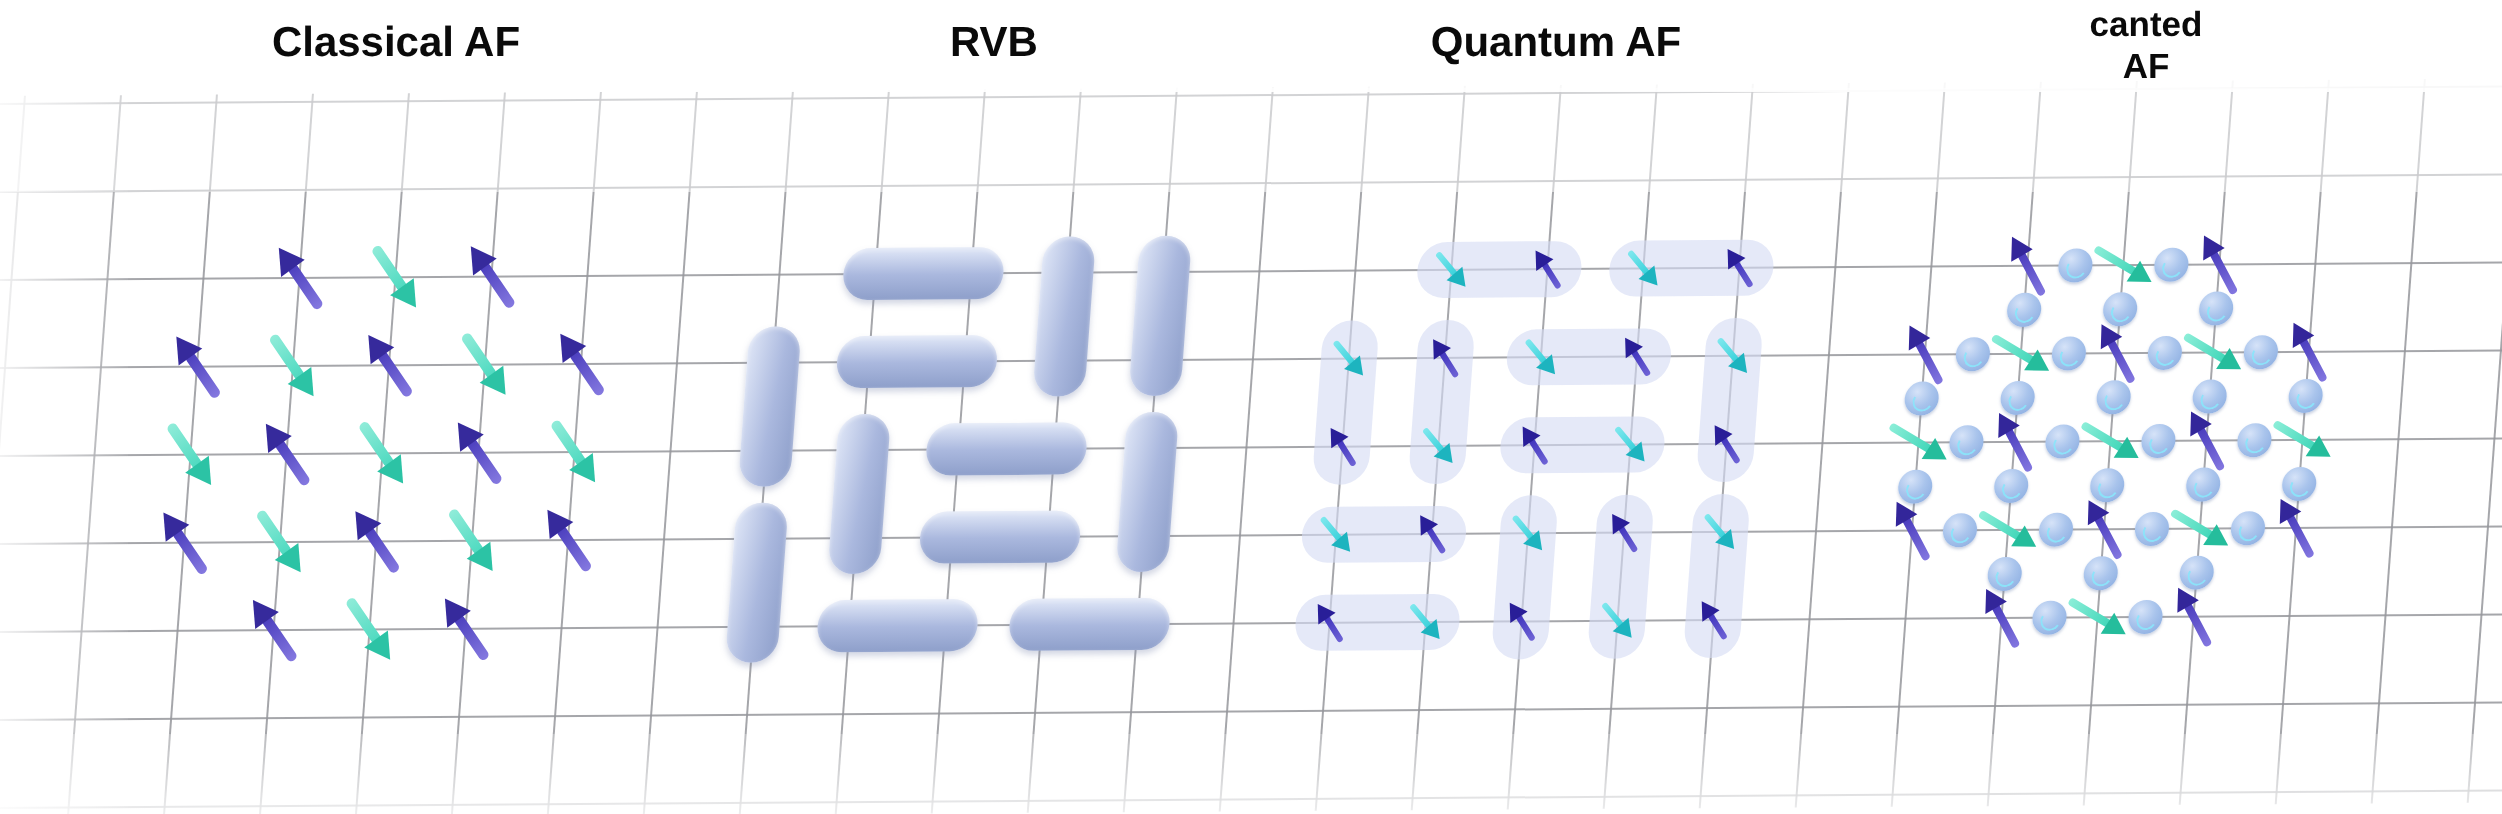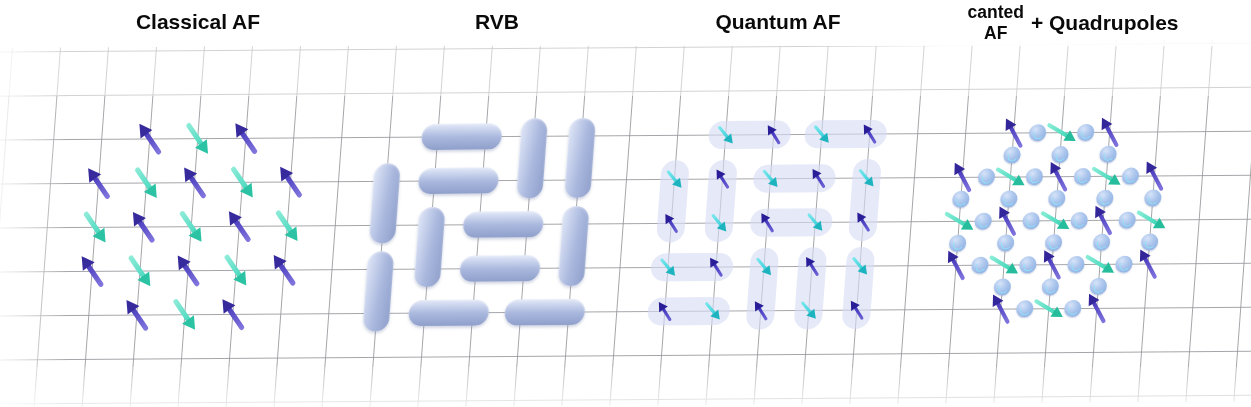--- a/index.html
+++ b/index.html
@@ -478,16 +478,15 @@
 
   <div class="titles">
     <div class="ptitle" style="left: 198px; color: rgb(10, 10, 10);">Classical AF</div>
     <div class="ptitle" style="left: 497px; color: rgb(10, 10, 10);">RVB</div>
     <div class="ptitle" style="left: 778px; color: rgb(10, 10, 10);">Quantum AF</div>
     <div class="ptitle canted" style="left: 1073px; color: rgb(10, 10, 10);">
       <span class="stack">
         <span>canted</span>
         <span>AF</span>
       </span>
-      <span class="suffix">+ Quadrupoles</span>
     </div>
   </div>
 </div>
 
 </body></html>

